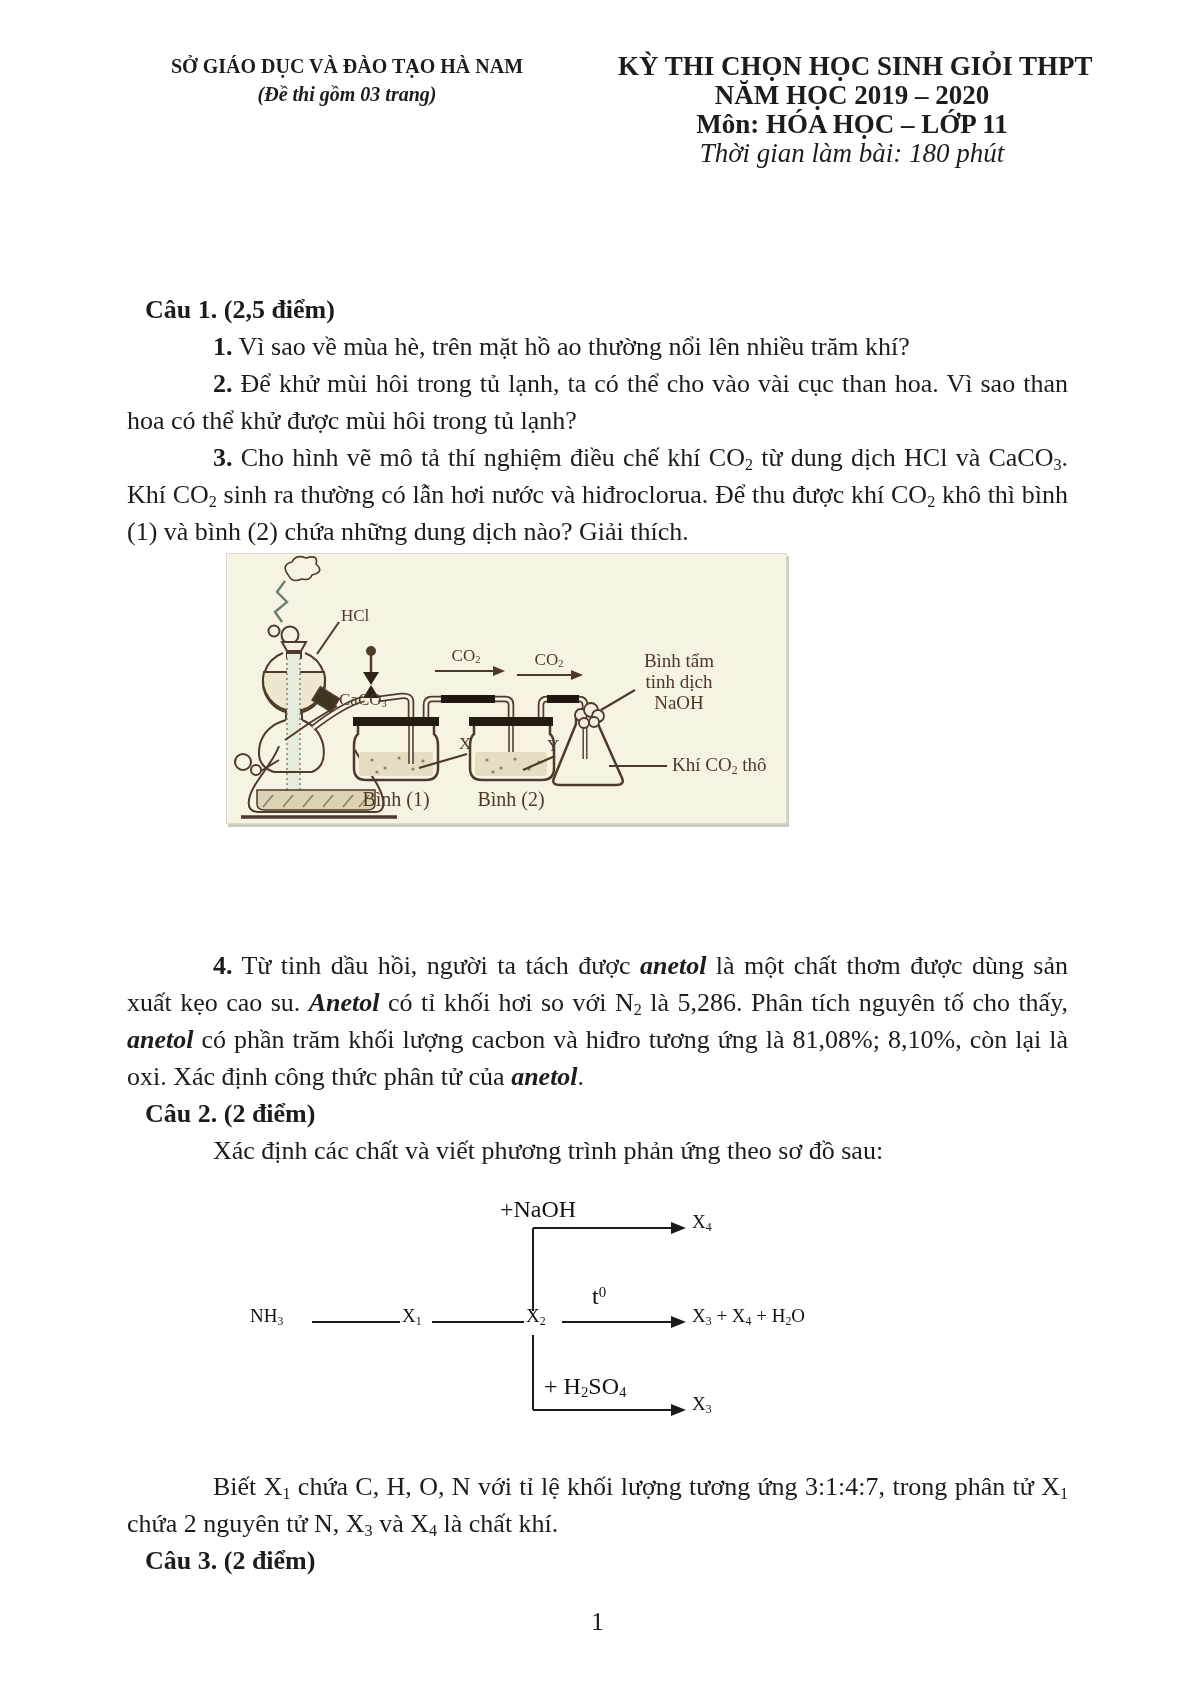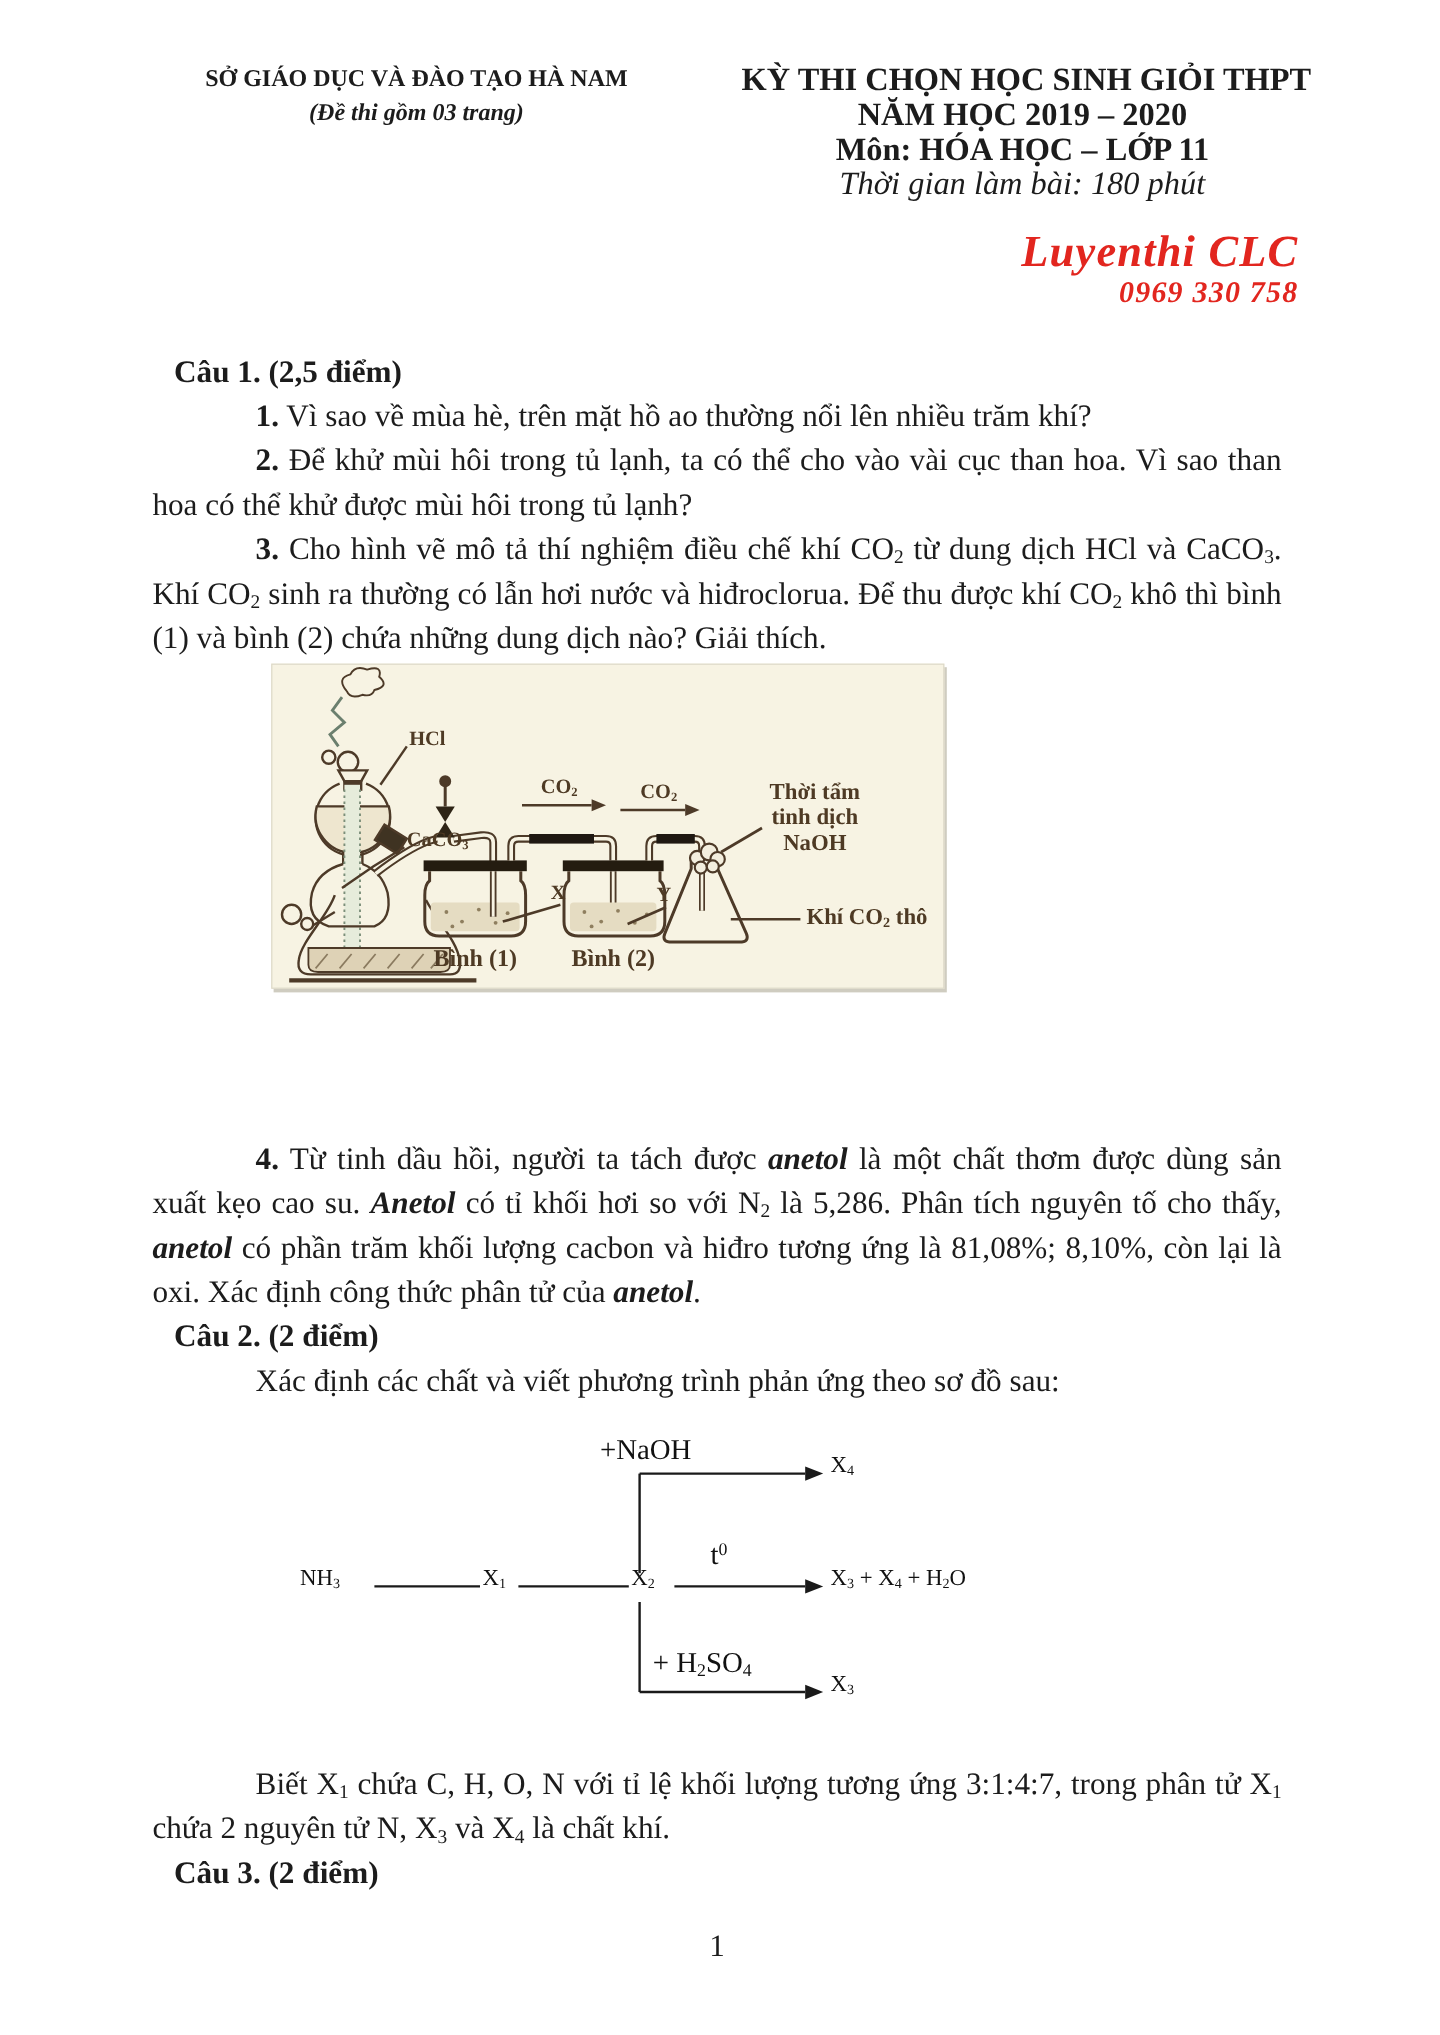--- a/index.html
+++ b/index.html
@@ -23,21 +23,21 @@
   .head{left:145px;width:920px;font-weight:bold;}
   .pnum{left:127px;width:941px;text-align:center;font-size:26px;}
   sub,.sb{font-size:0.62em;vertical-align:-0.22em;line-height:0;}
   sup,.sp{font-size:0.62em;vertical-align:0.5em;line-height:0;}
   
   #fig1{
     left:226px;top:553px;width:559px;height:269px;
     background:#f7f3e3;border:1px solid #ddd9c8;box-shadow:2px 3px 0 #cfccc0;
   }
   #fig1 svg{position:absolute;left:0;top:0;}
-  .flabel{position:absolute;color:#4e3a24;font-weight:bold;white-space:nowrap;}
+  .flabel{position:absolute;color:#4e3a24;font-weight:normal;white-space:nowrap;}
   .f17{font-size:17px;} .f19{font-size:19px;} .f20{font-size:20px;}
   .fcenter{text-align:center;}
   
   #scheme{left:230px;top:1195px;width:660px;height:250px;}
   #scheme svg{position:absolute;left:0;top:0;}
   .slabel{position:absolute;font-size:19px;color:#111;white-space:nowrap;}
 </style>
 </head>
 <body>
 
@@ -47,24 +47,20 @@
     <div class="hdr-line">SỞ GIÁO DỤC VÀ ĐÀO TẠO HÀ NAM</div>
     <div class="hdr-line it">(Đề thi gồm 03 trang)</div>
   </div>
   <div class="abs hdr-right">
     <div class="hdr-line">KỲ THI CHỌN HỌC SINH GIỎI THPT</div>
     <div class="hdr-line">NĂM HỌC 2019 – 2020</div>
     <div class="hdr-line">Môn: HÓA HỌC – LỚP 11</div>
     <div class="hdr-line thin">Thời gian làm bài: 180 phút</div>
   </div>
 
-  <div class="abs logo" id="logo" style="color: rgb(226, 38, 31);">
-    <div class="logo-name">Luyenthi CLC</div>
-    <div class="logo-phone">0969 330 758</div>
-  </div>
 
   <div class="abs bodytxt head" style="top:291px;">Câu 1. (2,5 điểm)</div>
   <div class="abs bodytxt para" style="top:328px;"><span style="font-weight: bold;">1.</span><span> Vì sao về mùa hè, trên mặt hồ ao thường nổi lên nhiều trăm khí?</span></div>
   <div class="abs bodytxt para" style="top:365px;"><span style="font-weight: bold;">2.</span><span> Để khử mùi hôi trong tủ lạnh, ta có thể cho vào vài cục than hoa. Vì sao than hoa có thể khử được mùi hôi trong tủ lạnh?</span></div>
   <div class="abs bodytxt para" style="top:439px;"><span style="font-weight: bold;">3.</span><span> Cho hình vẽ mô tả thí nghiệm điều chế khí CO</span><span class="sb">2</span><span> từ dung dịch HCl và CaCO</span><span class="sb">3</span><span>. Khí CO</span><span class="sb">2</span><span> sinh ra thường có lẫn hơi nước và hiđroclorua. Để thu được khí CO</span><span class="sb">2</span><span> khô thì bình (1) và bình (2) chứa những dung dịch nào? Giải thích.</span></div>
 
   <div class="abs" id="fig1">
     <svg width="559" height="269" viewBox="0 0 559 269">
       <g stroke="#4d3a28" fill="none" stroke-width="2">
 
@@ -177,21 +173,21 @@
     <div class="flabel f17" style="left:112px;top:136px;"><span>CaCO</span><span class="sb">3</span></div>
     <div class="flabel f17 fcenter" style="left:209px;top:92px;width:60px;"><span>CO</span><span class="sb">2</span></div>
     <div class="flabel f17 fcenter" style="left:292px;top:96px;width:60px;"><span>CO</span><span class="sb">2</span></div>
     <div class="flabel f17" style="left:232px;top:180px;">X</div>
     <div class="flabel f17" style="left:320px;top:182px;">Y</div>
     <svg width="559" height="269" viewBox="0 0 559 269" style="position:absolute;left:0;top:0;pointer-events:none;">
       <line x1="240" y1="200" x2="192" y2="214" stroke="#4d3a28" stroke-width="2.2"></line>
       <line x1="328" y1="202" x2="296" y2="216" stroke="#4d3a28" stroke-width="2.2"></line>
     </svg>
     <div class="flabel f19 fcenter" style="left:398px;top:96px;width:108px;line-height:21px;">
-      <div>Thời tẩm</div>
+      <div>Bình tẩm</div>
       <div>tinh dịch</div>
       <div>NaOH</div>
     </div>
     <div class="flabel f19" style="left:445px;top:200px;"><span>Khí CO</span><span class="sb">2</span><span> thô</span></div>
     <div class="flabel f20 fcenter" style="left:119px;top:234px;width:100px;">Bình (1)</div>
     <div class="flabel f20 fcenter" style="left:234px;top:234px;width:100px;">Bình (2)</div>
   </div>
 
   <div class="abs bodytxt para" style="top:947px;"><span style="font-weight: bold;">4.</span><span> Từ tinh dầu hồi, người ta tách được </span><span style="font-weight: bold; font-style: italic;">anetol</span><span> là một chất thơm được dùng sản xuất kẹo cao su. </span><span style="font-weight: bold; font-style: italic;">Anetol</span><span> có tỉ khối hơi so với N</span><span class="sb">2</span><span> là 5,286. Phân tích nguyên tố cho thấy, </span><span style="font-weight: bold; font-style: italic;">anetol</span><span> có phần trăm khối lượng cacbon và hiđro tương ứng là 81,08%; 8,10%, còn lại là oxi. Xác định công thức phân tử của </span><span style="font-weight: bold; font-style: italic;">anetol</span><span>.</span></div>
 

